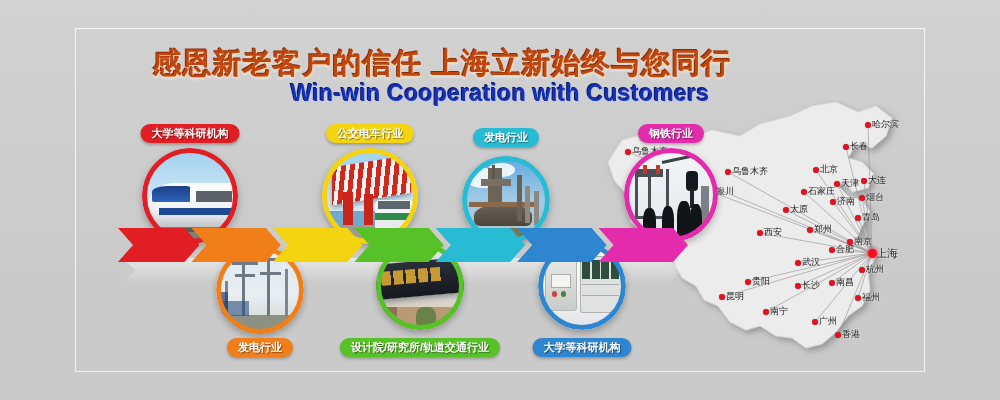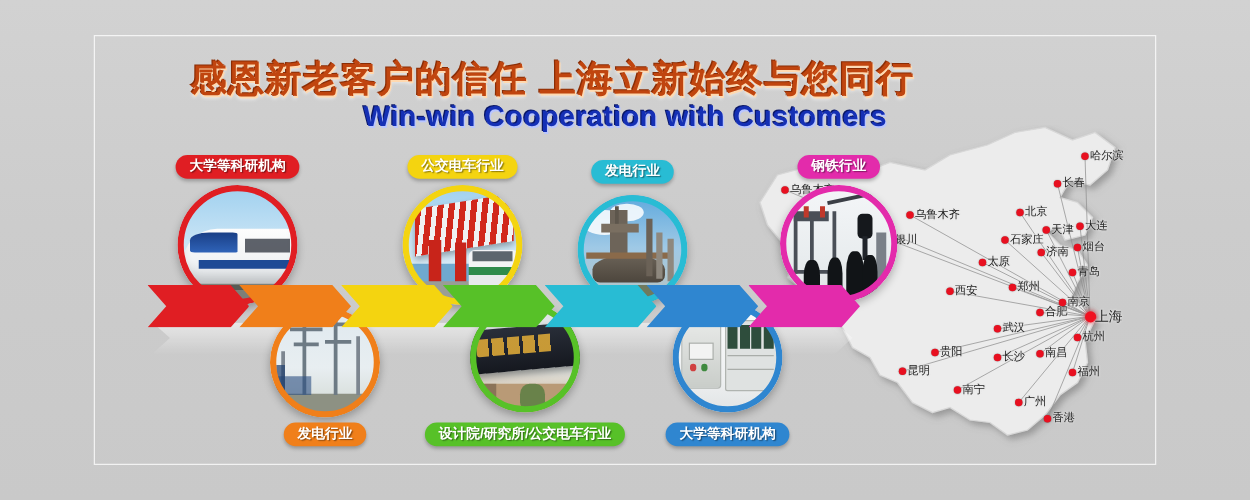--- a/index.html
+++ b/index.html
@@ -365,17 +365,17 @@
     </div>
     <div class="ring" style="border:5px solid #2f86d0;"></div>
   </div>
 
   <div id="pill-layer">
       <div class="pill" style="left: 190px; top: 124px; background: rgb(224, 30, 35);">大学等科研机构</div>
       <div class="pill" style="left: 370px; top: 124px; background: rgb(244, 212, 16); color: rgb(255, 255, 255);">公交电车行业</div>
       <div class="pill" style="left: 506px; top: 128px; background: rgb(40, 188, 212);">发电行业</div>
       <div class="pill" style="left: 671px; top: 124px; background: rgb(227, 43, 171);">钢铁行业</div>
       <div class="pill" style="left: 260px; top: 338px; background: rgb(240, 127, 26);">发电行业</div>
-      <div class="pill" style="left: 420px; top: 338px; background: rgb(87, 193, 40);">设计院/研究所/公交电车行业</div>
+      <div class="pill" style="left: 420px; top: 338px; background: rgb(87, 193, 40);">设计院/研究所/轨道交通行业</div>
       <div class="pill" style="left: 582px; top: 338px; background: rgb(47, 134, 208);">大学等科研机构</div>
     </div>
 
 </div>
 
 </body></html>

